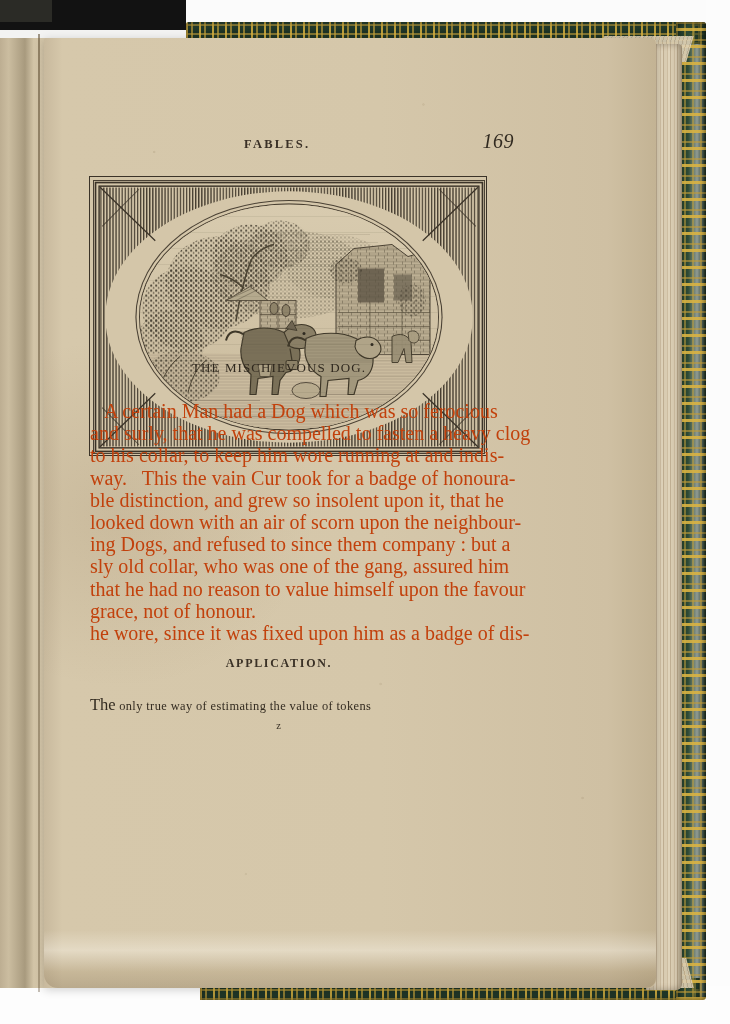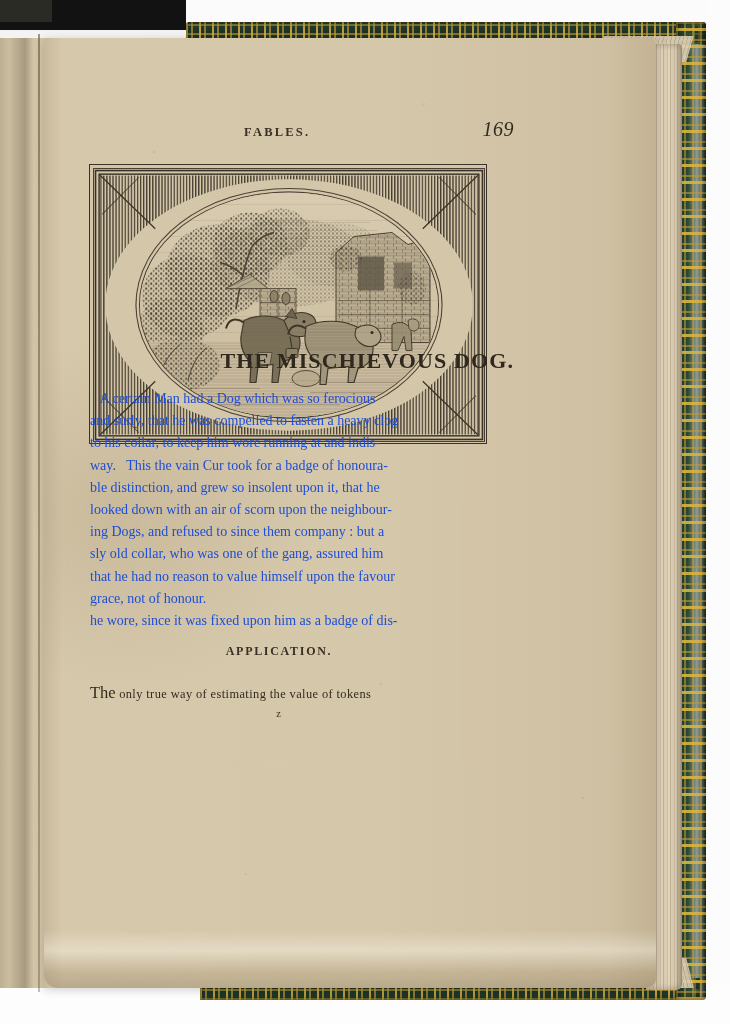--- a/index.html
+++ b/index.html
@@ -98,21 +98,21 @@
   }
   
   .page-curl{
     position:absolute;left:44px;top:930px;width:612px;height:58px;
     background:linear-gradient(180deg, rgba(255,255,255,.0) 0%, rgba(255,252,244,.35) 35%, rgba(160,140,105,.28) 72%, rgba(120,100,70,.30) 100%);
     border-radius:0 0 10px 14px;
   }
 
   
   .content{
-    position:absolute;left:44px;top:26px;width:612px;height:788px;
+    position:absolute;left:44px;top:38px;width:612px;height:788px;
     color:#30281d;
   }
   .running-head{
     position:absolute;left:0;top:92px;width:470px;
     display:flex;align-items:baseline;justify-content:space-between;
   }
   .rh-left{
     font-size:12.5px;letter-spacing:2.2px;font-weight:600;
     color:#3a3026;padding-left:200px;
   }
@@ -136,28 +136,28 @@
     position:absolute;left:50%;top:50%;transform:translate(-50%,-50%);
     width:298px;height:225px;border-radius:50%;
     border:1.4px solid #453c2f;
     box-shadow:0 0 0 2.5px #d4c6a9, 0 0 0 3.6px #4a4134;
     overflow:hidden;
   }
   .scene-art{position:absolute;inset:0;}
 
   
   .fable-title{
-    position:absolute;left:0;top:322px;width:470px;text-align:right;
-    font-size:22px;letter-spacing:1.1px;color:#2f281e;font-weight:bold;
+    position:absolute;left:0;top:322px;width:470px;text-align:center;
+    font-size:13px;letter-spacing:1.1px;color:#2f281e;
   }
 
   
   .body-text{
     position:absolute;left:46px;top:362px;width:388px;
-    font-size:14px;line-height:22.2px;color:#1d4ed8;
+    font-size:20px;line-height:22.2px;color:#c2410c;
     text-align:justify;
   }
   .body-text .ln{display:block;white-space:pre;}
   .body-text .ln.first{text-indent:0;}
 
   .app-head{
     position:absolute;left:0;top:618px;width:470px;text-align:center;
     font-size:12px;letter-spacing:1.7px;font-weight:600;color:#3a3126;
   }
   .app-text{

